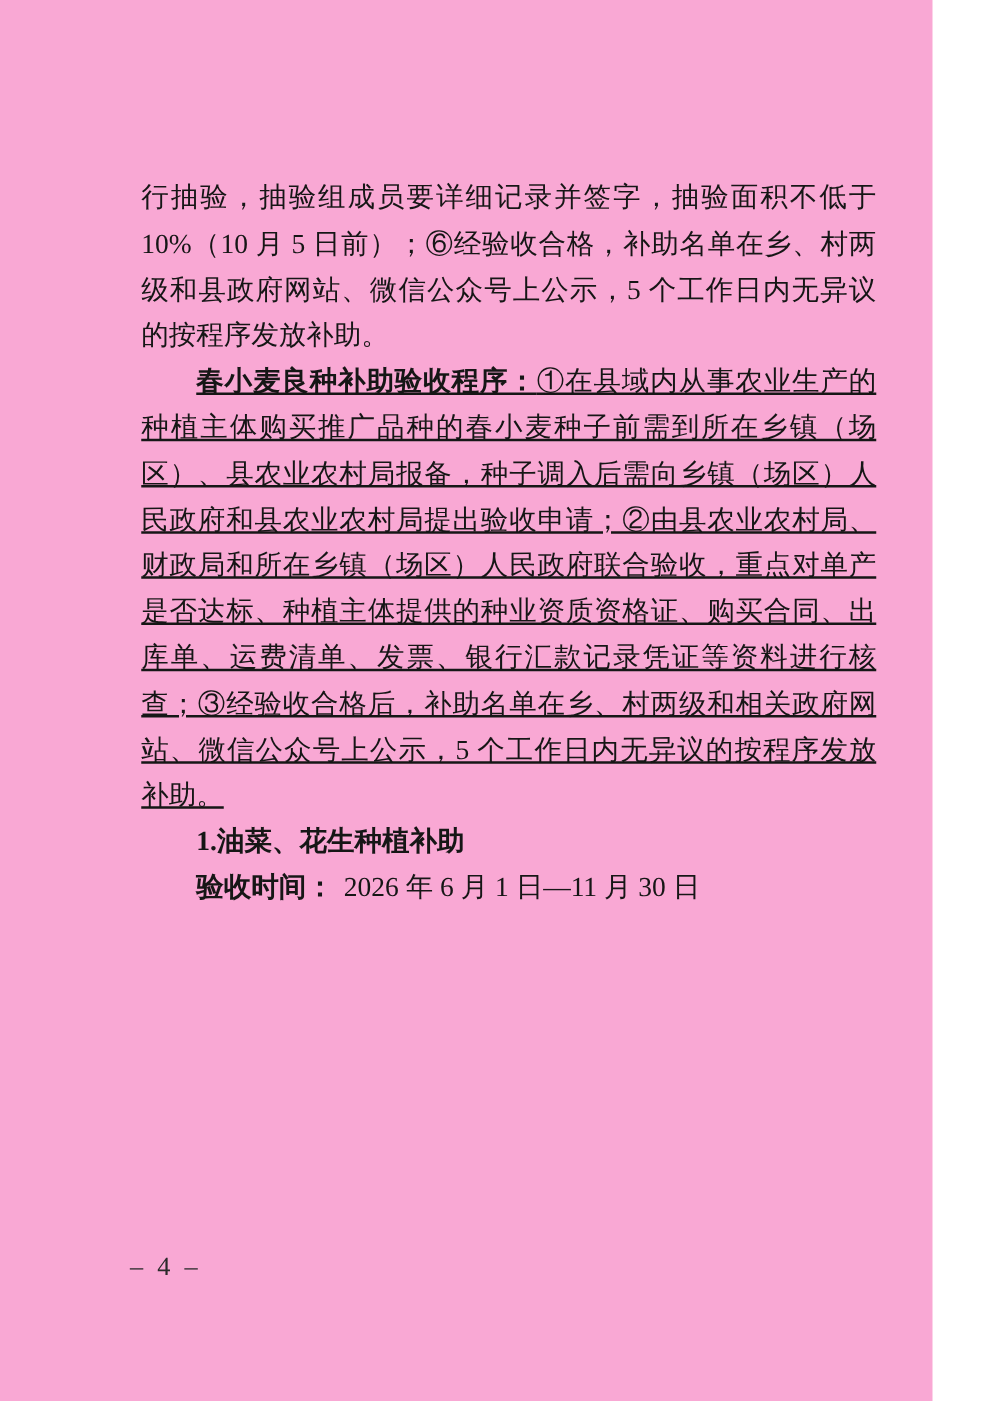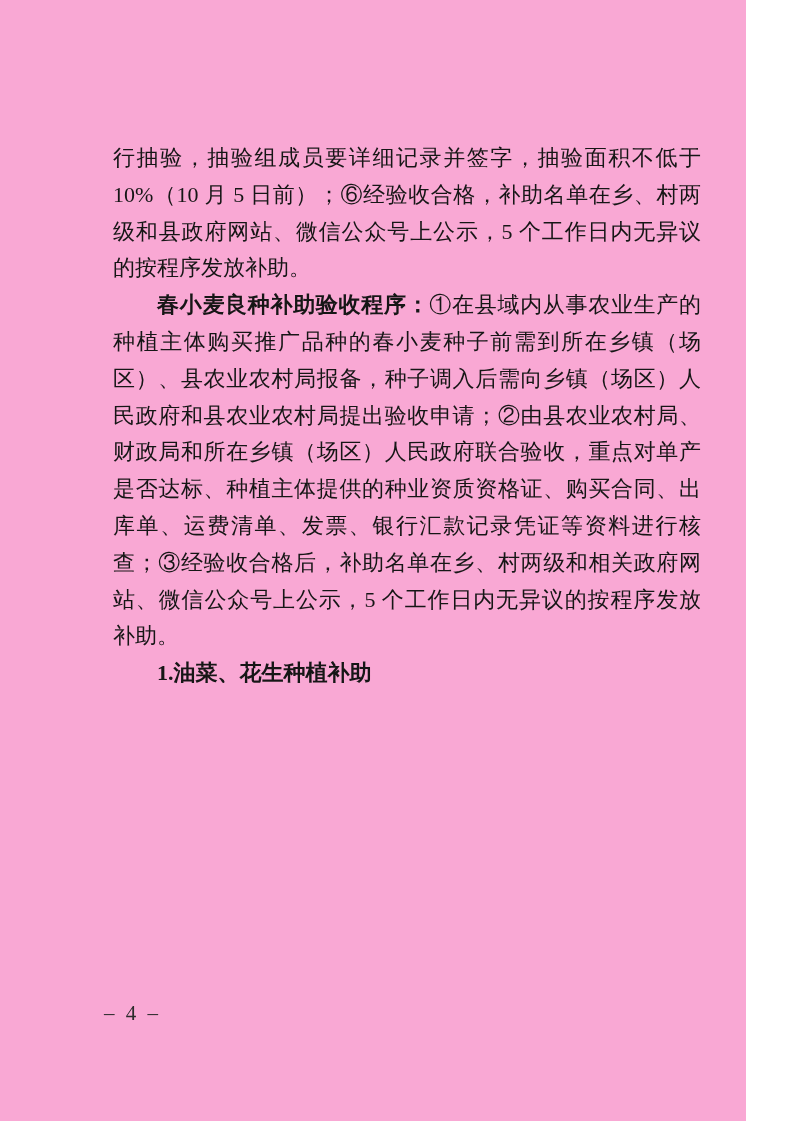--- a/index.html
+++ b/index.html
@@ -24,20 +24,21 @@
     font-size: 22px;
     line-height: 36.8px;
     text-align: justify;
   }
   .content p {
     margin: 0;
     padding: 0;
   }
   .indent {
     text-indent: 2em;
+    text-decoration: underline;
   }
   .bold {
     font-weight: bold;
   }
   .heading {
     font-weight: bold;
     text-indent: 2em;
   }
   .kv {
     text-indent: 2em;
@@ -68,17 +69,18 @@
     <p>行抽验，抽验组成员要详细记录并签字，抽验面积不低于 10%（10 月 5 日前）；⑥经验收合格，补助名单在乡、村两级和县政府网站、微信公众号上公示，5 个工作日内无异议的按程序发放补助。</p>
 
     <p class="indent"><span class="bold">春小麦良种补助验收程序：</span><span>①在县域内从事农业生产的种植主体购买推广品种的春小麦种子前需到所在乡镇（场区）、县农业农村局报备，种子调入后需向乡镇（场区）人民政府和县农业农村局提出验收申请；②由县农业农村局、财政局和所在乡镇（场区）人民政府联合验收，重点对单产是否达标、种植主体提供的种业资质资格证、购买合同、出库单、运费清单、发票、银行汇款记录凭证等资料进行核查；③经验收合格后，补助名单在乡、村两级和相关政府网站、微信公众号上公示，5 个工作日内无异议的按程序发放补助。</span></p>
 
 
     <p class="heading">1.油菜、花生种植补助</p>
 
 
 
 
+    <p class="kv"><span class="label">验收时间：</span><span>2026 年 6 月 1 日—11 月 30 日</span></p>
 
   </div>
 
   <div class="pagenum">– 4 –</div>
 </div>
 
 </body></html>

